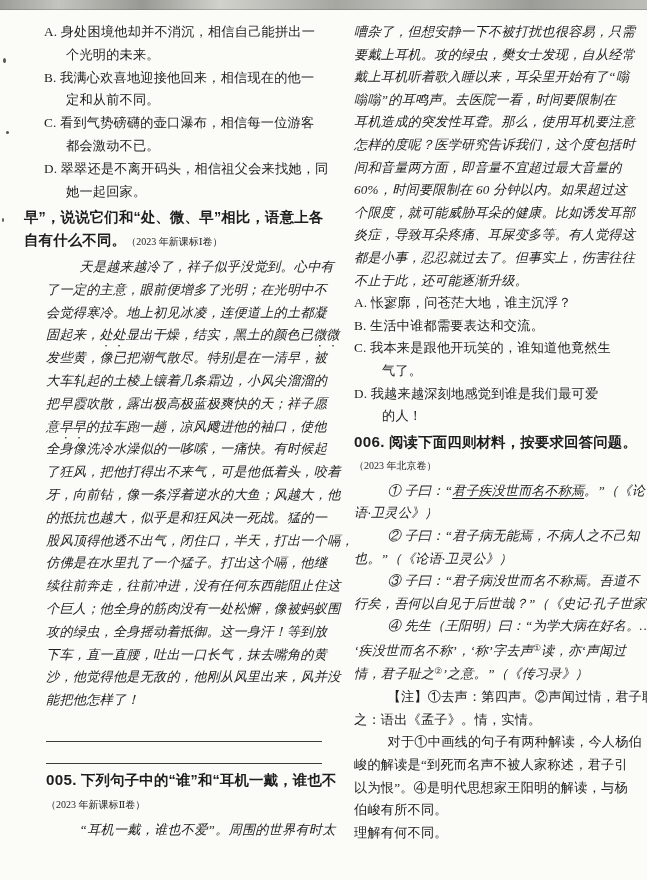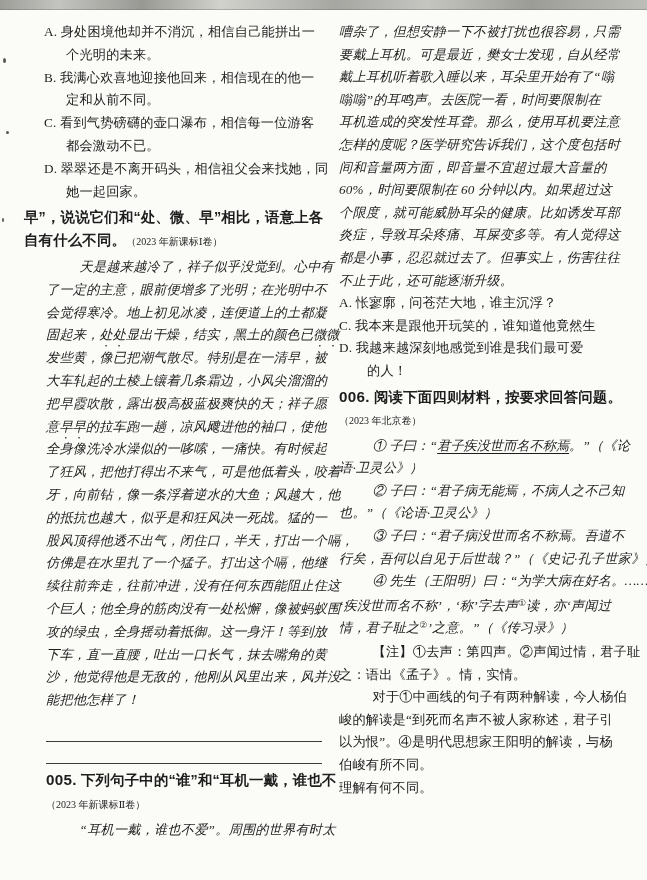--- a/index.html
+++ b/index.html
@@ -16,21 +16,21 @@
       rgba(160,160,152,.45) 34%,rgba(120,120,115,.65) 52%,rgba(145,145,138,.5) 66%,
       rgba(115,115,110,.7) 82%,rgba(140,140,133,.55) 100%);
     border-bottom:1px solid rgba(100,100,95,.35);
   }
   .speck{position:absolute;background:#55544f;border-radius:50%;}
   .col{position:absolute;top:0;}
   .col-left{left:24px;width:298px;padding-top:20px;}
   .col-right{left:339px;width:281px;padding-top:20px;}
   .line{white-space:nowrap;}
   .col-left .line{line-height:22.8px;height:22.8px;}
-  .col-right .line{line-height:22.6px;height:22.6px;}
+  .col-right .line{line-height:22.6px;height:22.6px;margin-left:15px;}
   
   .sg-t{font-size:13.2px;letter-spacing:.2px;}
   .kai .sg-t,.kai .sg-ul,.kai .sg-em{font-style:italic;font-size:13.2px;}
   .stem{margin-top:4px;}
   .sg-qnum{font-family:"Liberation Sans","DejaVu Sans",sans-serif;font-weight:700;
            font-size:15.2px;letter-spacing:.3px;font-style:normal;}
   .sg-b{font-family:"Liberation Sans","DejaVu Sans",sans-serif;font-weight:700;
         font-size:14.4px;letter-spacing:.2px;font-style:normal;}
   .sg-src{font-size:10px;font-style:normal;}
   .sg-sup{font-size:9px;vertical-align:4px;}
@@ -101,35 +101,37 @@
       <div class="line "><span class="sg-qnum">005.</span><span class="sg-b"> 下列句子中的“谁”和“耳机一戴，谁也不</span></div>
       <div class="line "><span class="sg-src">（2023 年新课标Ⅱ卷）</span></div>
     </div>
     <div class="block kai ml22 mt3">
       <div class="line ind2"><span class="sg-t">“耳机一戴，谁也不爱”。周围的世界有时太</span></div>
     </div>
   </div>
 <div class="col col-right">
     <div class="block kai">
       <div class="line "><span class="sg-t">嘈杂了，但想安静一下不被打扰也很容易，只需</span></div>
-      <div class="line "><span class="sg-t">要戴上耳机。可是最近，樊女士发现，自从经常</span></div>
+      <div class="line "><span class="sg-t">要戴上耳机。攻的绿虫，樊女士发现，自从经常</span></div>
       <div class="line "><span class="sg-t">戴上耳机听着歌入睡以来，耳朵里开始有了“嗡</span></div>
       <div class="line "><span class="sg-t">嗡嗡”的耳鸣声。去医院一看，时间要限制在</span></div>
       <div class="line "><span class="sg-t">耳机造成的突发性耳聋。那么，使用耳机要注意</span></div>
       <div class="line "><span class="sg-t">怎样的度呢？医学研究告诉我们，这个度包括时</span></div>
       <div class="line "><span class="sg-t">间和音量两方面，即音量不宜超过最大音量的</span></div>
       <div class="line "><span class="sg-t">60%，时间要限制在 60 分钟以内。如果超过这</span></div>
       <div class="line "><span class="sg-t">个限度，就可能威胁耳朵的健康。比如诱发耳部</span></div>
       <div class="line "><span class="sg-t">炎症，导致耳朵疼痛、耳屎变多等。有人觉得这</span></div>
       <div class="line "><span class="sg-t">都是小事，忍忍就过去了。但事实上，伤害往往</span></div>
       <div class="line "><span class="sg-t">不止于此，还可能逐渐升级。</span></div>
     </div>
     <div class="block song">
       <div class="line "><span class="sg-t">A. 怅寥廓，问苍茫大地，谁主沉浮？</span></div>
+      <div class="line "><span class="sg-t">B. 生活中谁都需要表达和交流。</span></div>
       <div class="line "><span class="sg-t">C. 我本来是跟他开玩笑的，谁知道他竟然生</span></div>
+      <div class="line optR2"><span class="sg-t">气了。</span></div>
       <div class="line "><span class="sg-t">D. 我越来越深刻地感觉到谁是我们最可爱</span></div>
       <div class="line optR2"><span class="sg-t">的人！</span></div>
     </div>
     <div class="block stem">
       <div class="line "><span class="sg-qnum">006.</span><span class="sg-b"> 阅读下面四则材料，按要求回答问题。</span></div>
       <div class="line "><span class="sg-src">（2023 年北京卷）</span></div>
     </div>
     <div class="block kai mt3">
       <div class="line ind2"><span class="sg-t">① 子曰：“</span><span class="sg-ul">君子疾没世而名不称焉</span><span class="sg-t">。”（《论</span></div>
       <div class="line "><span class="sg-t">语·卫灵公》）</span></div>

